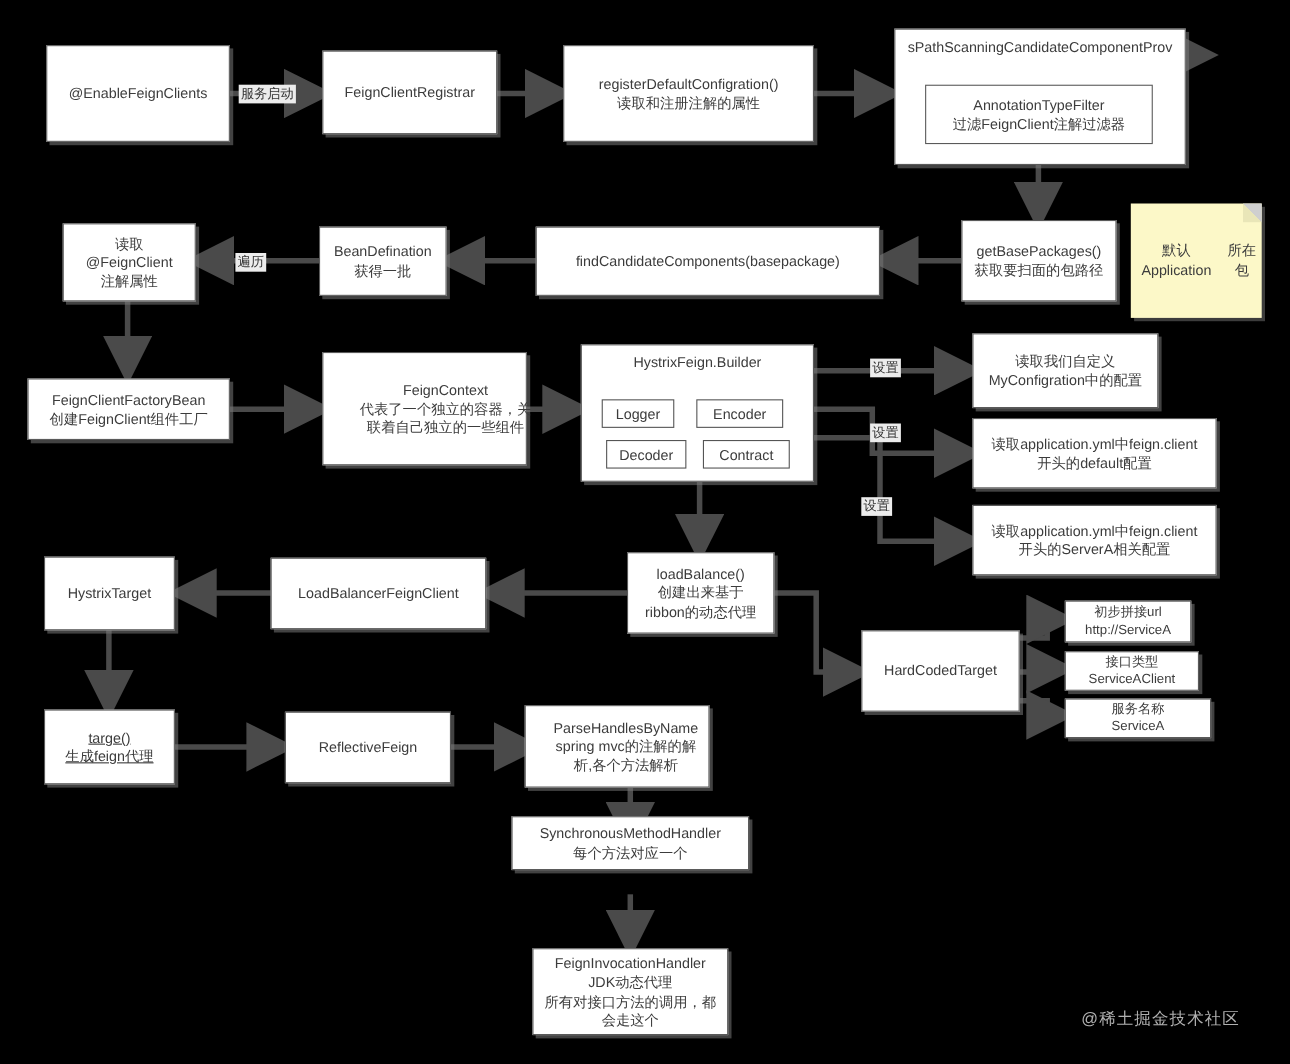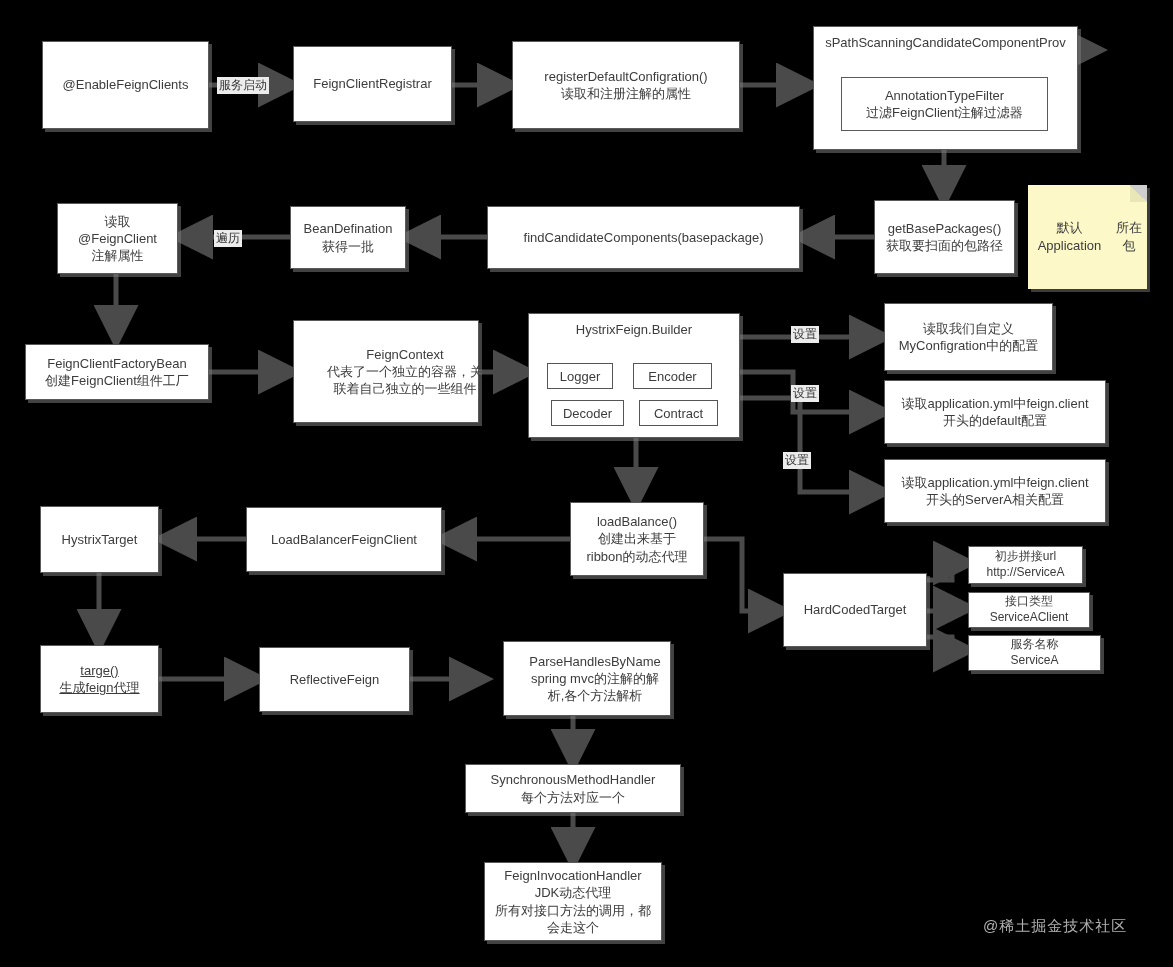--- a/index.html
+++ b/index.html
@@ -271,27 +271,27 @@
 
   <div class="node" style="left:40px;top:645px;width:119px;height:68px;text-decoration:underline;">
     <span class="ln">targe()</span>
     <span class="ln">生成feign代理</span>
   </div>
 
   <div class="node" style="left:259px;top:647px;width:151px;height:65px;">
     <span class="ln">ReflectiveFeign</span>
   </div>
 
-  <div class="node" style="left:503px;top:641px;width:168px;height:75px;padding-left:20px;">
+  <div class="node" style="left:477px;top:641px;width:168px;height:75px;padding-left:20px;">
     <span class="ln">ParseHandlesByName</span>
     <span class="ln">spring mvc的注解的解</span>
     <span class="ln">析,各个方法解析</span>
   </div>
 
-  <div class="node" style="left:465px;top:764px;width:216px;height:49px;text-align:center;">
+  <div class="node" style="left:465px;top:742px;width:216px;height:49px;text-align:center;">
     <span class="ln">SynchronousMethodHandler</span>
     <span class="ln">每个方法对应一个</span>
   </div>
 
   <div class="node" style="left:484px;top:862px;width:178px;height:79px;">
     <span class="ln">FeignInvocationHandler</span>
     <span class="ln">JDK动态代理</span>
     <span class="ln">所有对接口方法的调用，都</span>
     <span class="ln">会走这个</span>
   </div>

